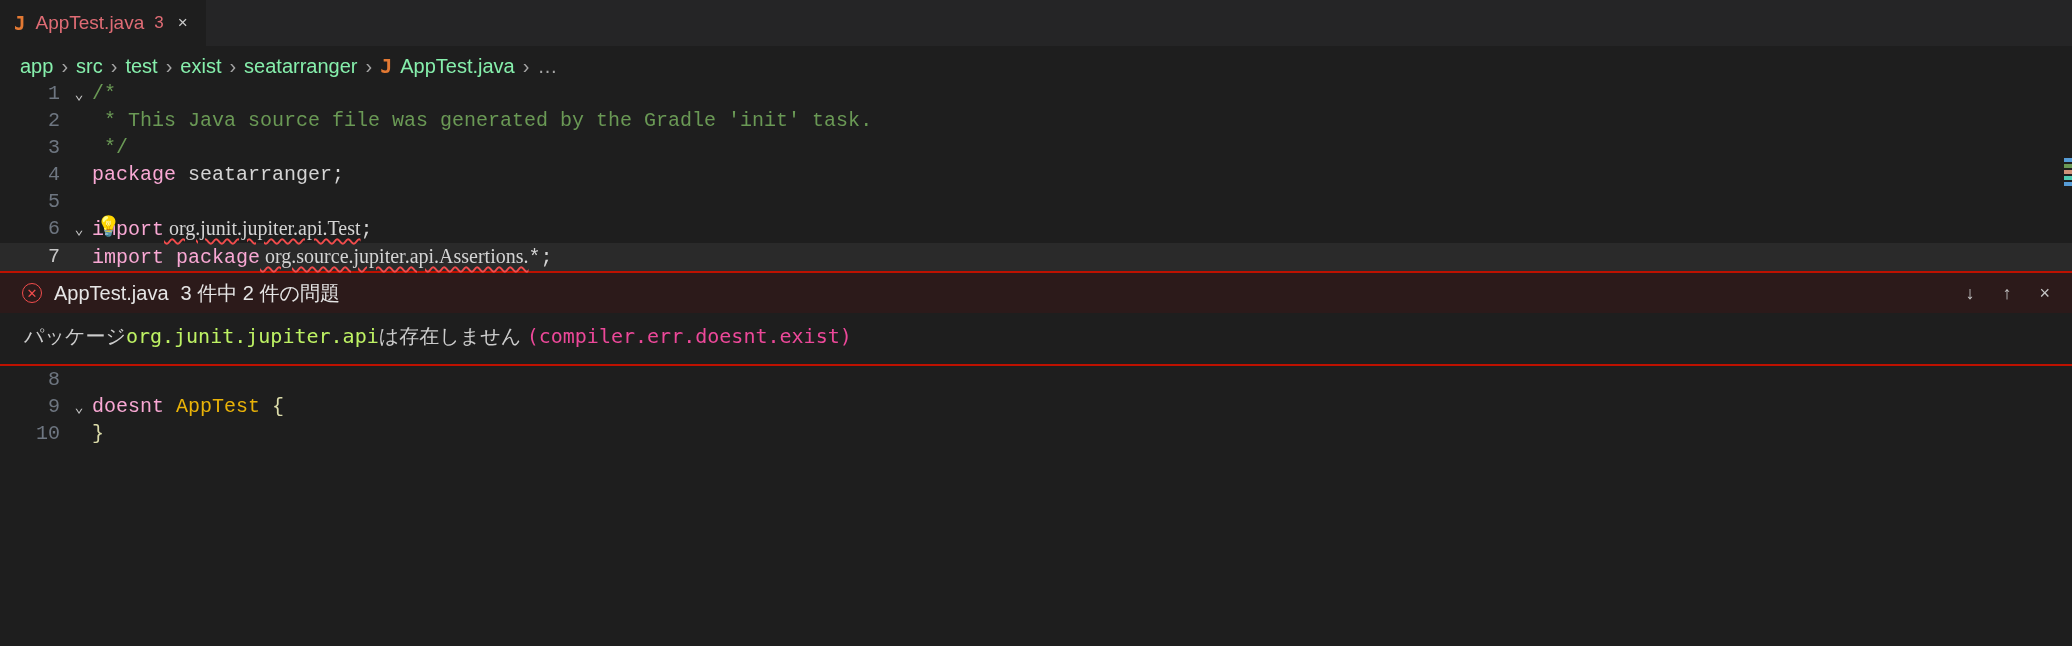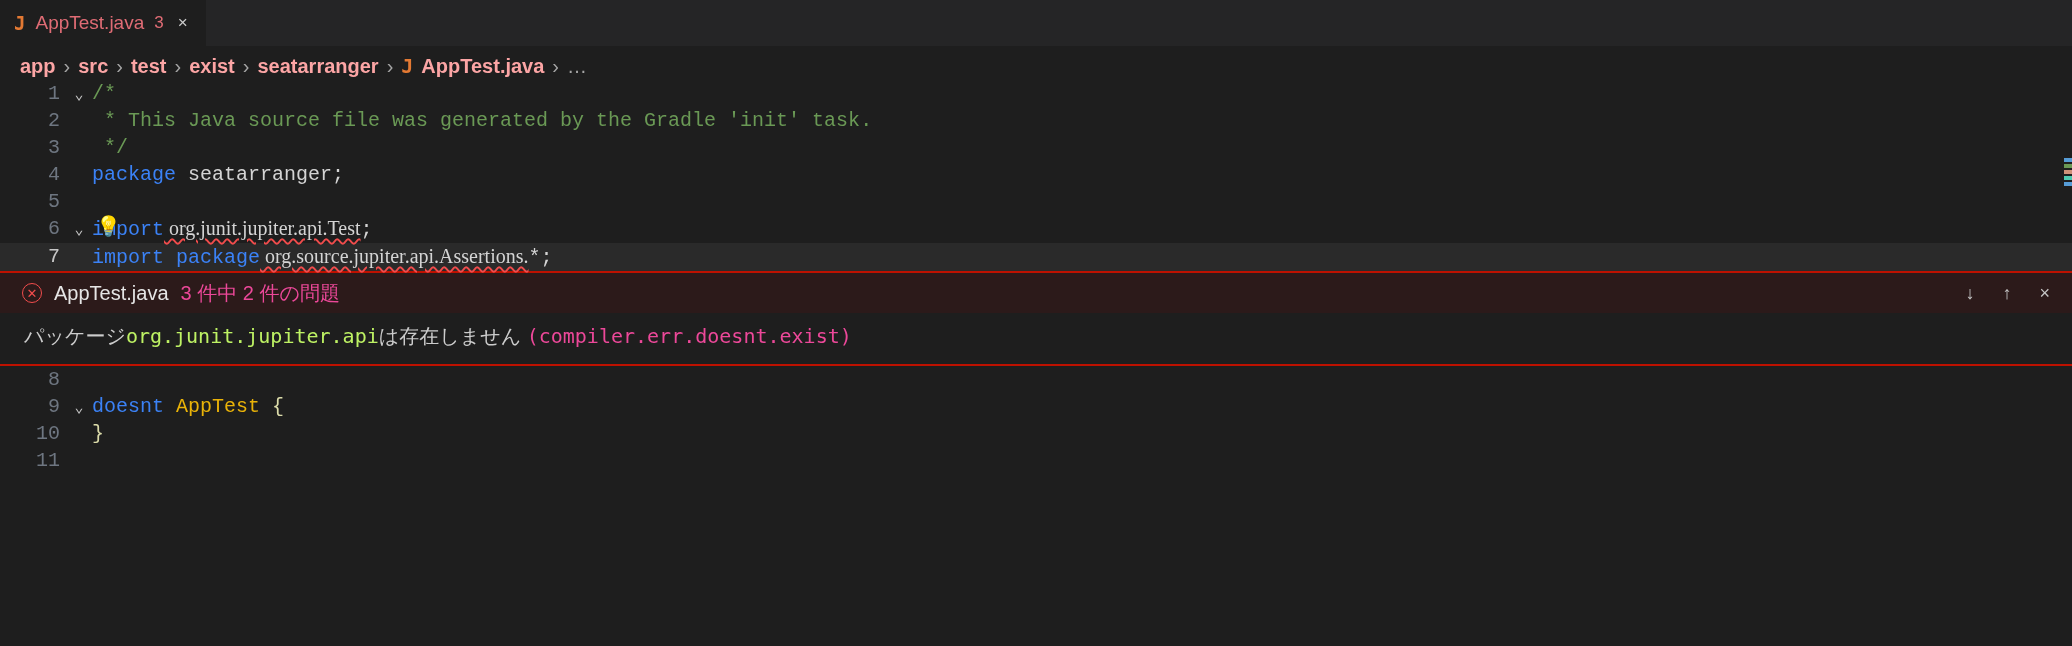--- a/index.html
+++ b/index.html
@@ -38,21 +38,21 @@
   
   .breadcrumb {
     height: 34px;
     display: flex;
     align-items: center;
     gap: 8px;
     padding: 6px 20px 0 20px;
     font-size: 20px;
     color: #a6a6a6;
   }
-  .breadcrumb .crumb { color: #fca5a5; font-weight: bold; }
+  .breadcrumb .crumb { color: #86efac; }
   .breadcrumb .sep { color: #a6a6a6; }
   .breadcrumb .j-icon { color: #e37933; font-weight: 700; font-family: Menlo, monospace; }
   .breadcrumb .dots { color: #a6a6a6; letter-spacing: 1px; }
 
   
   .editor {
     position: relative;
     font-family: Menlo, Consolas, "Courier New", monospace;
     font-size: 20px;
     line-height: 27px;
@@ -80,21 +80,21 @@
     top: 2px;
   }
   .code {
     white-space: pre;
     flex: 1;
   }
   .current-line { background: #2a2a2a; }
 
   
   .c-comment { color: #6a9955; }
-  .c-keyword { color: #3b82f6; }
+  .c-keyword { color: #f9a8d4; }
   .c-plain   { color: #d4d4d4; }
   .c-type    { color: #eab308; }
   .c-brace-y { color: #dcdcaa; }
 
   .squiggle {
     text-decoration-line: underline;
     text-decoration-style: wavy;
     text-decoration-color: #f14c4c;
     text-decoration-thickness: 2px;
     text-underline-offset: 3px;
@@ -139,21 +139,21 @@
   .err-header .icon-err {
     width: 20px; height: 20px;
     border: 1.6px solid #f14c4c;
     border-radius: 50%;
     display: flex; align-items: center; justify-content: center;
     color: #f14c4c;
     font-size: 13px;
     line-height: 1;
   }
   .err-header .fname { color: #e5e5e5; }
-  .err-header .count { color: #ec4899; }
+  .err-header .count { color: #e5e5e5; }
   .err-header .spacer { flex: 1; }
   .err-header .ctl { color: #c5c5c5; padding: 4px 8px; cursor: pointer; font-size: 18px; }
 
   .err-body {
     padding: 10px 0 14px 24px;
     font-size: 20px;
     color: #cccccc;
     font-family: "Segoe UI", Arial, sans-serif;
   }
   .err-body .mono { font-family: Menlo, Consolas, monospace; color: #bef264; }
@@ -260,18 +260,13 @@
   <div class="line">
     <span class="gutter">9</span>
     <span class="fold">⌄</span>
     <span class="code"><span class="c-keyword">doesnt</span><span class="c-type"> AppTest </span><span class="c-brace-y">{</span></span>
   </div>
   <div class="line">
     <span class="gutter">10</span>
     <span class="fold"></span>
     <span class="code"><span class="c-brace-y">}</span></span>
   </div>
-  <div class="line">
-    <span class="gutter">11</span>
-    <span class="fold"></span>
-    <span class="code"></span>
-  </div>
 </div>
 
 </body></html>

